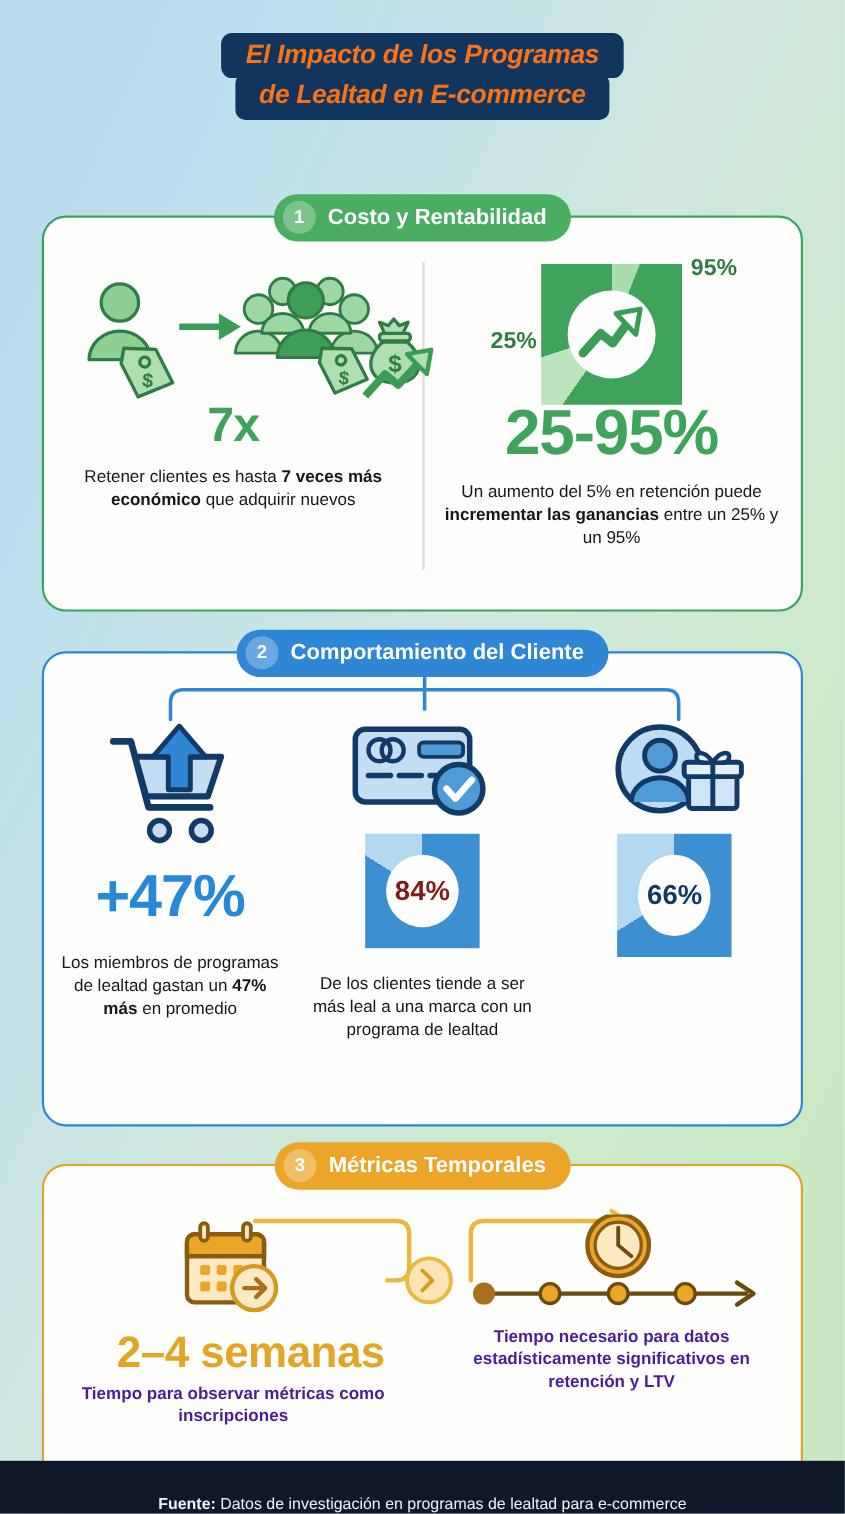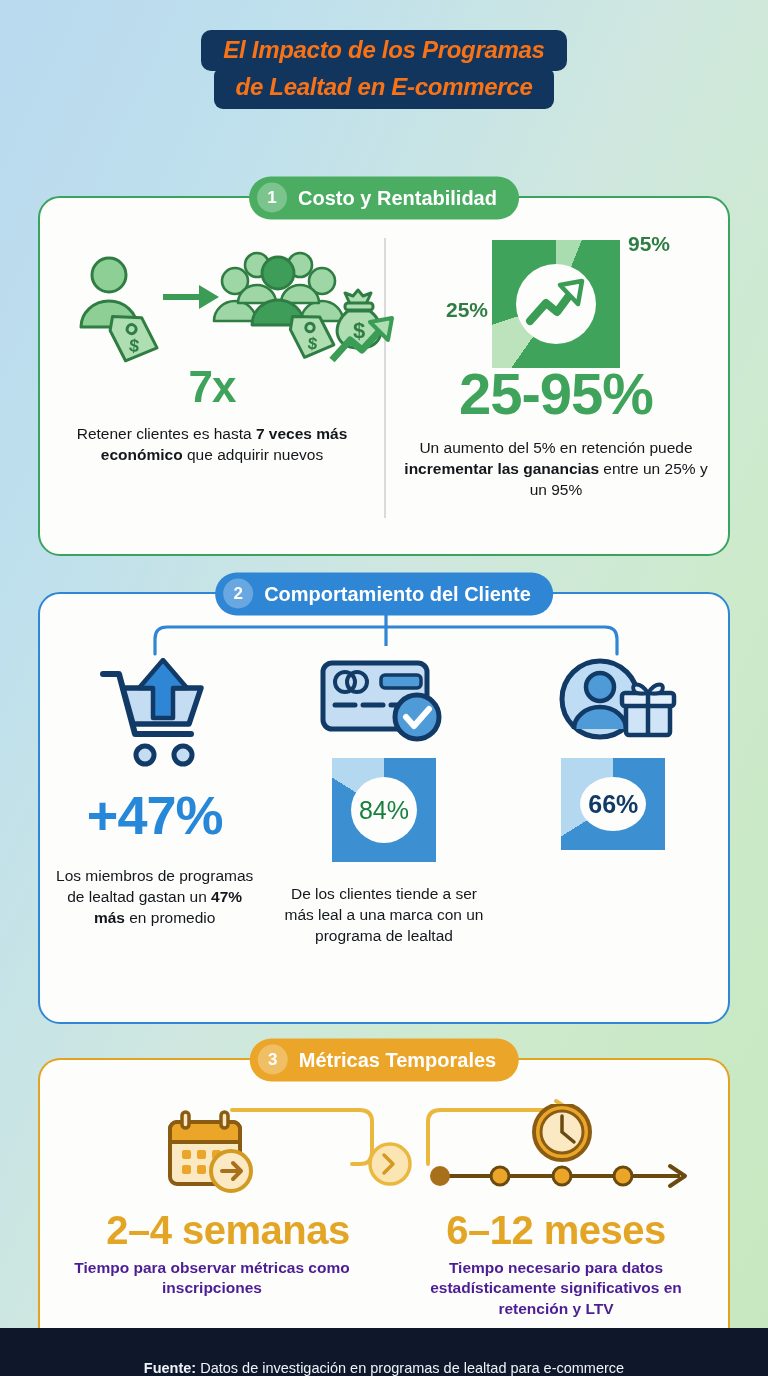--- a/index.html
+++ b/index.html
@@ -305,40 +305,40 @@
           <line x1="72" y1="48" x2="92" y2="48" stroke="#123a66" stroke-width="5" stroke-linecap="round"></line>
           <circle cx="98" cy="60" r="22" fill="#4f9bd8" stroke="#123a66" stroke-width="5"></circle>
           <path d="M87 60 L95 69 L110 52" fill="none" stroke="#ffffff" stroke-width="6" stroke-linecap="round" stroke-linejoin="round"></path>
         </svg>
       </div>
       <div class="donut" style="width:104px;height:104px;margin:12px auto 0 auto;
                   background: conic-gradient(from 0deg,
                     #3c8fd1 0deg 302deg,
                     #b4d8f0 302deg 360deg);">
         <div class="hole" style="inset:19px;">
-          <span style="font-size:25px;font-weight:normal;color:#15803d;text-align:right;">84%</span>
+          <span style="font-size:25px;font-weight:bold;color:#7f1d1d;text-align:right;">84%</span>
         </div>
       </div>
       <div class="caption caption-dark" style="margin-top:18px;">De los clientes tiende a ser más leal a una marca con un programa de lealtad</div>
     </div>
 
     <div class="s2-col">
       <div style="height:92px; display:flex; align-items:center; justify-content:center;">
         <svg width="130" height="86" viewBox="0 0 130 86">
           <circle cx="52" cy="42" r="38" fill="#bedcf4" stroke="#123a66" stroke-width="5"></circle>
           <circle cx="52" cy="30" r="14" fill="#4f9bd8" stroke="#123a66" stroke-width="4.5"></circle>
           <path d="M26 72 a26 22 0 0 1 52 0" fill="#4f9bd8" stroke="#123a66" stroke-width="4.5" stroke-linejoin="round"></path>
           <rect x="78" y="44" width="44" height="34" rx="3" fill="#cfe4f6" stroke="#123a66" stroke-width="4.5"></rect>
           <rect x="74" y="36" width="52" height="13" rx="3" fill="#e3f0fb" stroke="#123a66" stroke-width="4.5"></rect>
           <line x1="100" y1="36" x2="100" y2="78" stroke="#123a66" stroke-width="4.5"></line>
           <path d="M100 36 C92 24 82 26 86 34 C88 38 96 36 100 36 Z" fill="#e3f0fb" stroke="#123a66" stroke-width="4"></path>
           <path d="M100 36 C108 24 118 26 114 34 C112 38 104 36 100 36 Z" fill="#e3f0fb" stroke="#123a66" stroke-width="4"></path>
         </svg>
       </div>
-      <div class="donut" style="width:104px;height:92px;margin:12px auto 0 auto;
+      <div class="donut" style="width:104px;height:112px;margin:12px auto 0 auto;
                   background: conic-gradient(from 0deg,
                     #3c8fd1 0deg 238deg,
                     #b4d8f0 238deg 360deg);">
         <div class="hole" style="inset:19px;">
           <span style="font-size:25px;font-weight:bold;color:#123a66;">66%</span>
         </div>
       </div>
     </div>
   </div>
 </div>
@@ -387,21 +387,20 @@
           <circle cx="172" cy="28" r="21" fill="#fbe9c4" stroke="#8a5c12" stroke-width="3"></circle>
           <path d="M172 12 L172 28 L184 38" fill="none" stroke="#6b4a10" stroke-width="3.5" stroke-linecap="round"></path>
           <line x1="46" y1="72" x2="290" y2="72" stroke="#6b4a10" stroke-width="4"></line>
           <path d="M280 62 L295 72 L280 82" fill="none" stroke="#6b4a10" stroke-width="4" stroke-linecap="round" stroke-linejoin="round"></path>
           <circle cx="50" cy="72" r="10" fill="#a8701a"></circle>
           <circle cx="110" cy="72" r="9" fill="#eba62a" stroke="#6b4a10" stroke-width="3"></circle>
           <circle cx="172" cy="72" r="9" fill="#eba62a" stroke="#6b4a10" stroke-width="3"></circle>
           <circle cx="233" cy="72" r="9" fill="#eba62a" stroke="#6b4a10" stroke-width="3"></circle>
         </svg>
       </div>
-      <div class="bignum-amber" style="margin-top:12px;">6–12 meses</div>
       <div class="caption-s3" style="padding:0 24px;">Tiempo necesario para datos estadísticamente significativos en retención y LTV</div>
     </div>
   </div>
 </div>
 
 <div id="footer">
   <b>Fuente:</b>
   <span>Datos de investigación en programas de lealtad para e-commerce</span>
 </div>
 

